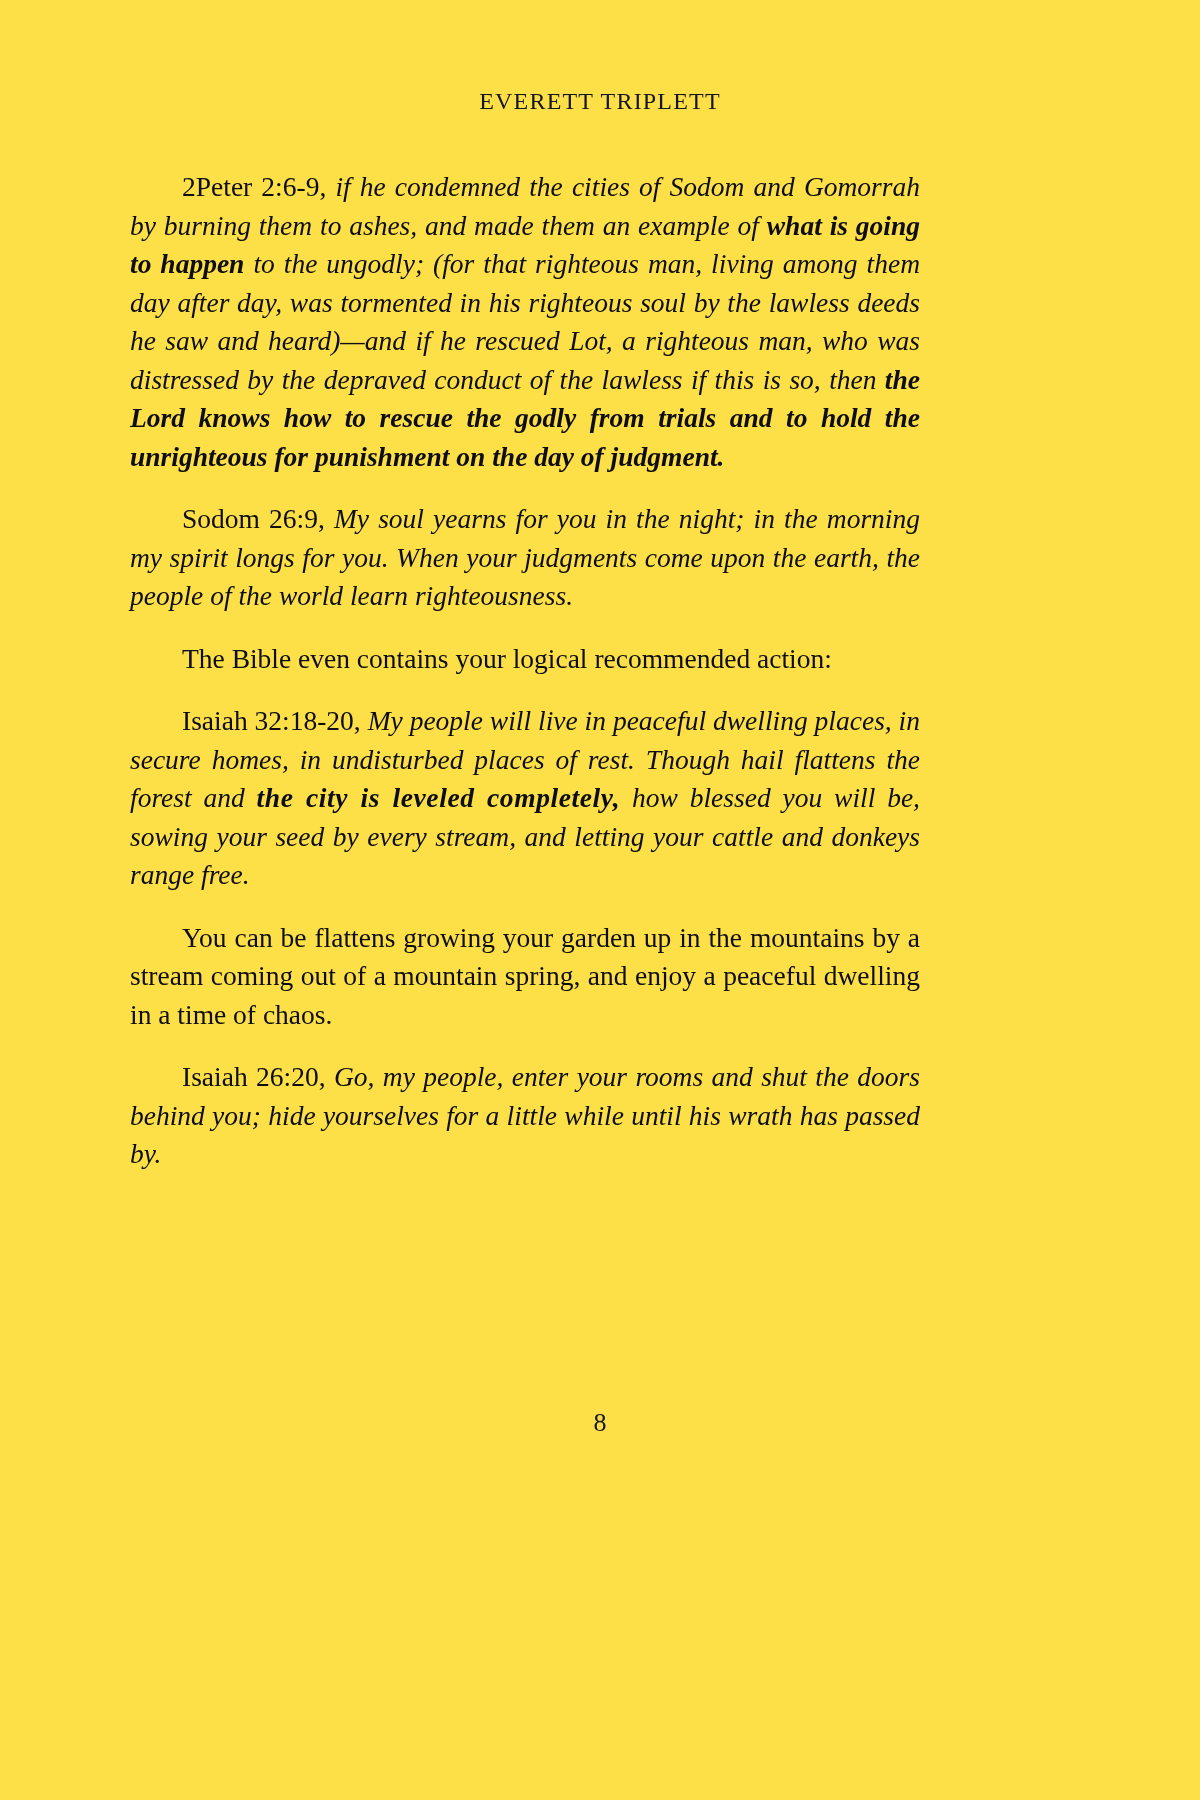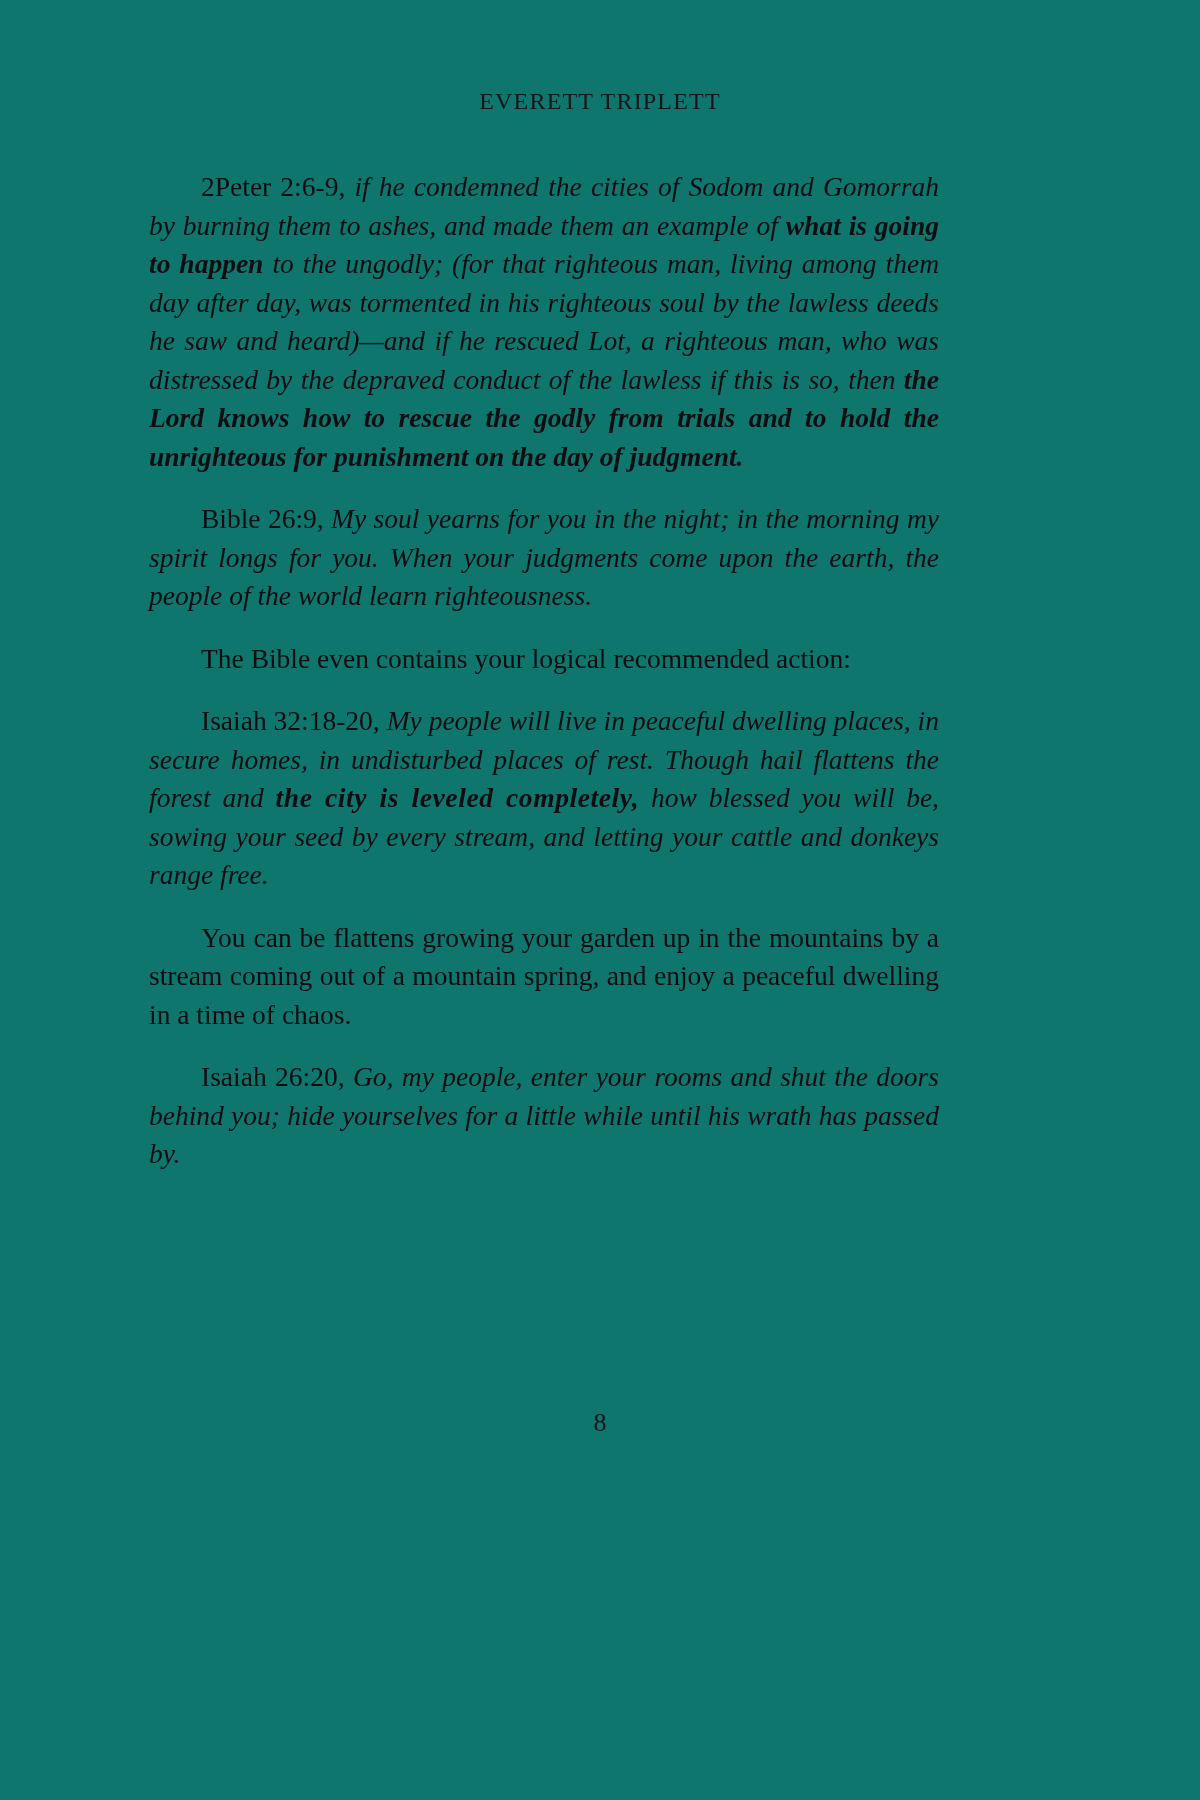--- a/index.html
+++ b/index.html
@@ -6,21 +6,21 @@
     margin: 0;
     padding: 0;
     background: #ffffff;
   }
 
   .page {
     position: relative;
     width: 1200px;
     height: 1800px;
     margin: 0 auto;
-    background: #0f766e;
+    background: #fde047;
     box-sizing: border-box;
     font-family: "Liberation Serif", "DejaVu Serif", serif;
     color: #0d0d12;
     overflow: hidden;
   }
 
   
   .running-head {
     position: absolute;
     top: 88px;
@@ -33,21 +33,21 @@
   }
   .running-head .rh-text {
     font-variant: small-caps;
     font-size: 24px;
   }
 
   
   .textblock {
     position: absolute;
     top: 168px;
-    left: 149px;
+    left: 130px;
     width: 790px;
   }
 
   p.para {
     margin: 0 0 24px 0;
     text-align: justify;
     text-justify: inter-word;
     font-size: 27.5px;
     line-height: 38.5px;
     text-indent: 52px;
@@ -94,21 +94,21 @@
 
   <div class="running-head">
     <span class="rh-text">EVERETT TRIPLETT</span>
   </div>
 
   <div class="textblock">
 
     <p class="para"><span class="ref">2Peter 2:6-9,</span><span class="q"> if he condemned the cities of Sodom and Gomorrah by burning them to ashes, and made them an example of </span><span class="b">what is going to happen</span><span class="q"> to the ungodly; (for that righteous man, living among them day after day, was tormented in his righteous soul by the lawless deeds he saw and heard)—and if he rescued Lot, a righteous man, who was distressed by the depraved conduct of the lawless if this is so, then </span><span class="b">the Lord knows how to rescue the godly from trials and to hold the unrighteous for punishment on the day of judgment.</span></p>
 
 
-    <p class="para"><span class="ref">Bible 26:9,</span><span class="q"> My soul yearns for you in the night; in the morning my spirit longs for you. When your judgments come upon the earth, the people of the world learn righteousness.</span></p>
+    <p class="para"><span class="ref">Sodom 26:9,</span><span class="q"> My soul yearns for you in the night; in the morning my spirit longs for you. When your judgments come upon the earth, the people of the world learn righteousness.</span></p>
 
     <p class="para"> The Bible even contains your logical recommended action:</p>
 
     <p class="para"><span class="ref">Isaiah 32:18-20,</span><span class="q"> My people will live in peaceful dwelling places, in secure homes, in undisturbed places of rest. Though hail flattens the forest and </span><span class="b-sp">the city is leveled completely,</span><span class="q"> how blessed you will be, sowing your seed by every stream, and letting your cattle and donkeys range free.</span></p>
 
     <p class="para">You can be flattens growing your garden up in the mountains by a stream coming out of a mountain spring, and enjoy a peaceful dwelling in a time of chaos.</p>
 
     <p class="para"><span class="ref">Isaiah 26:20,</span><span class="q"> Go, my people, enter your rooms and shut the doors behind you; hide yourselves for a little while until his wrath has passed by.</span></p>
 
   </div>

